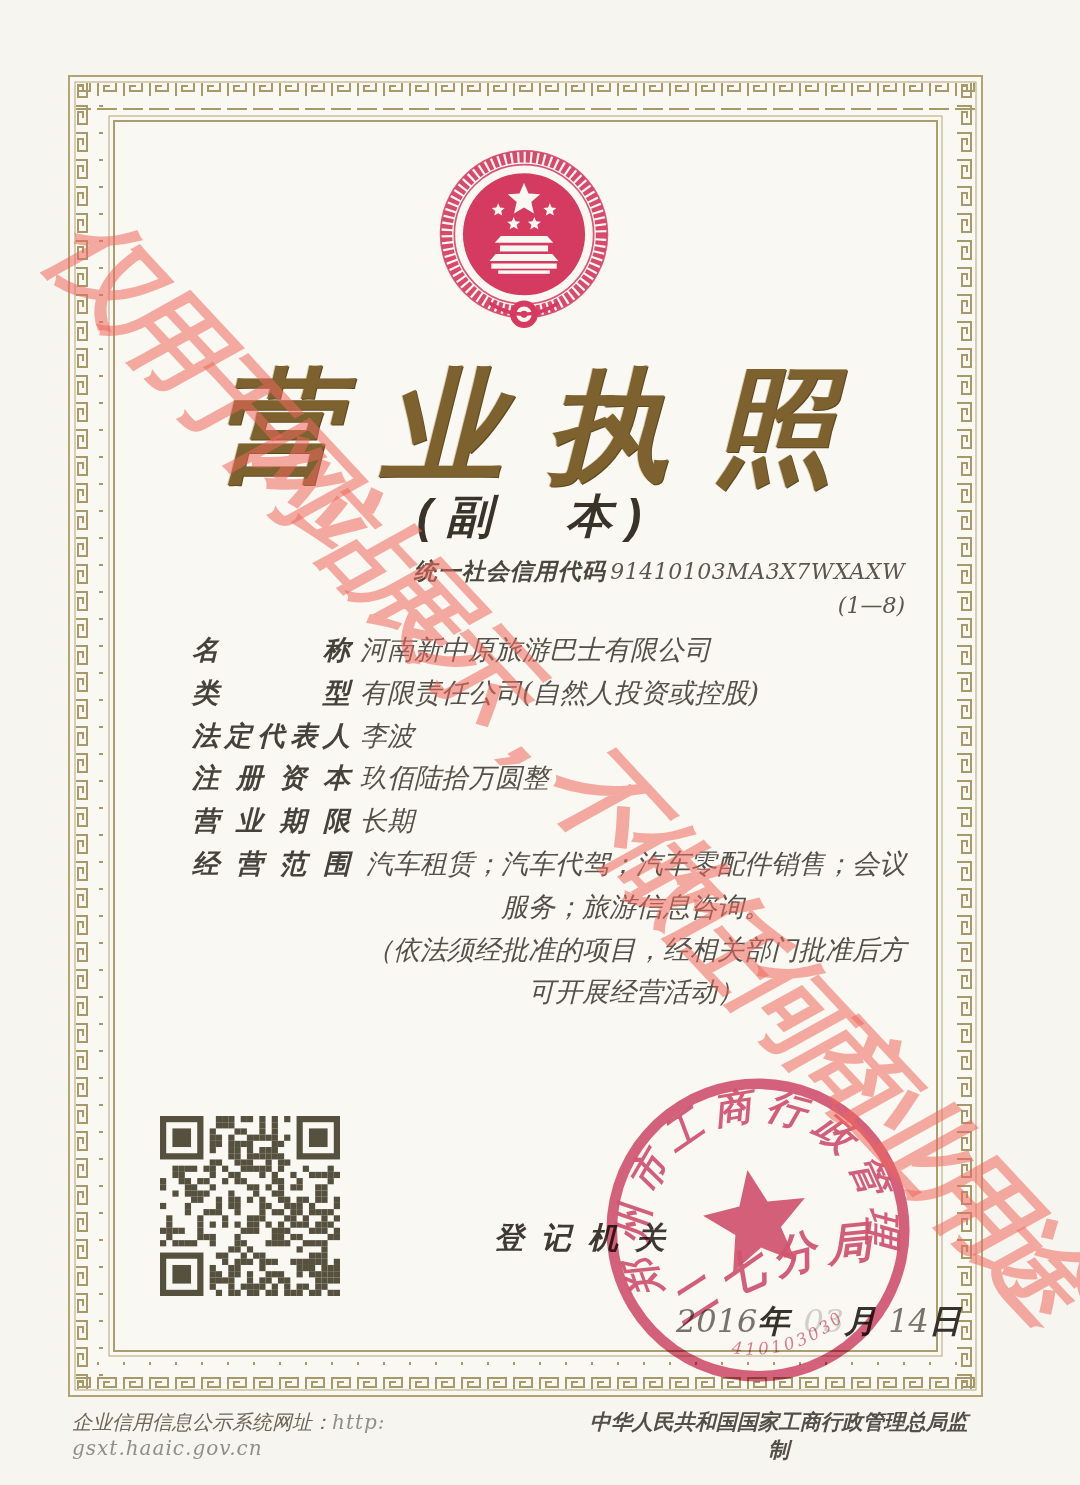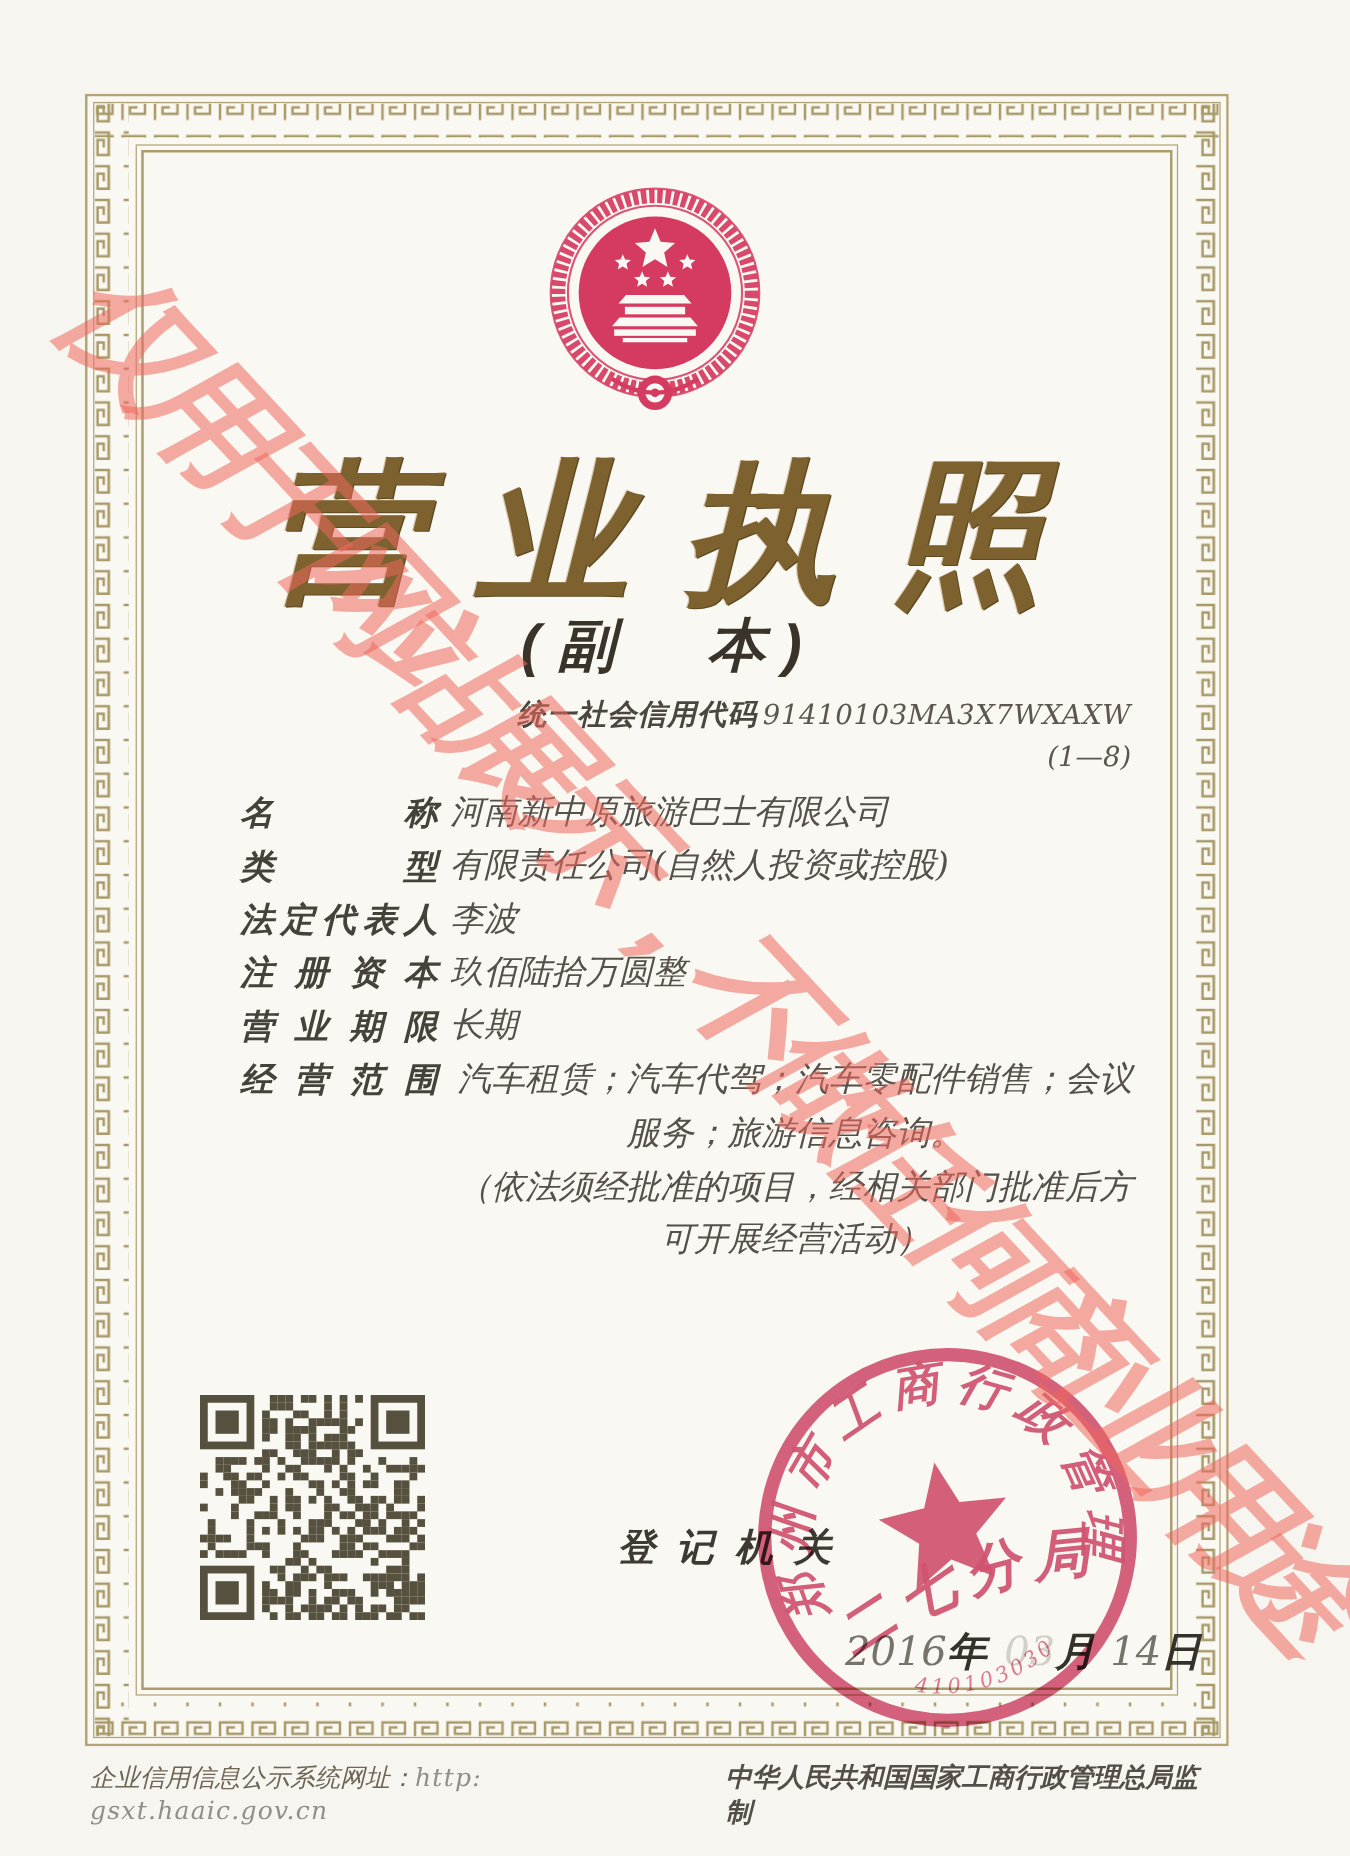--- a/index.html
+++ b/index.html
@@ -80,21 +80,21 @@
     pointer-events:none;font-family:"Liberation Sans", sans-serif;
   }
 
   
   .footer{
     position:absolute;left:72px;top:1408px;width:905px;z-index:2;
     display:flex;justify-content:space-between;align-items:baseline;
   }
   .footer-left{font-size:20px;color:#6e6555;}
   .footer-left .url{color:#8f8f88;font-family:"DejaVu Serif", serif;letter-spacing:1px;}
-  .footer-right{font-size:21px;color:#534f47;font-weight:bold;}
+  .footer-right{font-size:21px;color:#534f47;font-weight:bold;text-align:center;}
 </style>
 </head>
 <body>
 
 <div class="page">
 
   <div class="inner-paper"></div>
 
   <svg class="frame-svg" width="915" height="1322">
     <defs>

